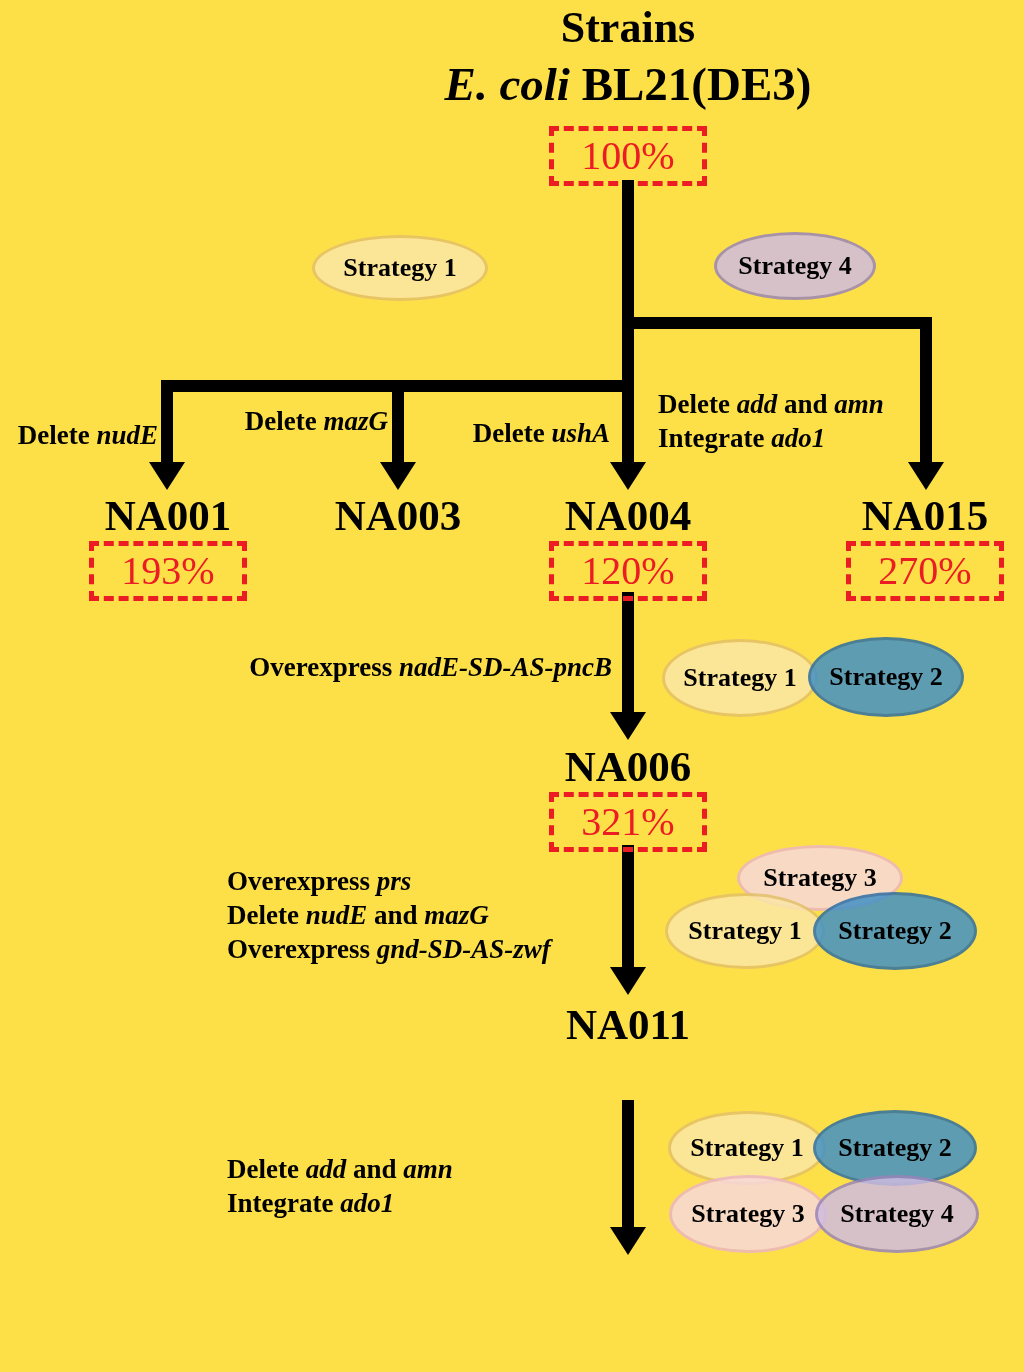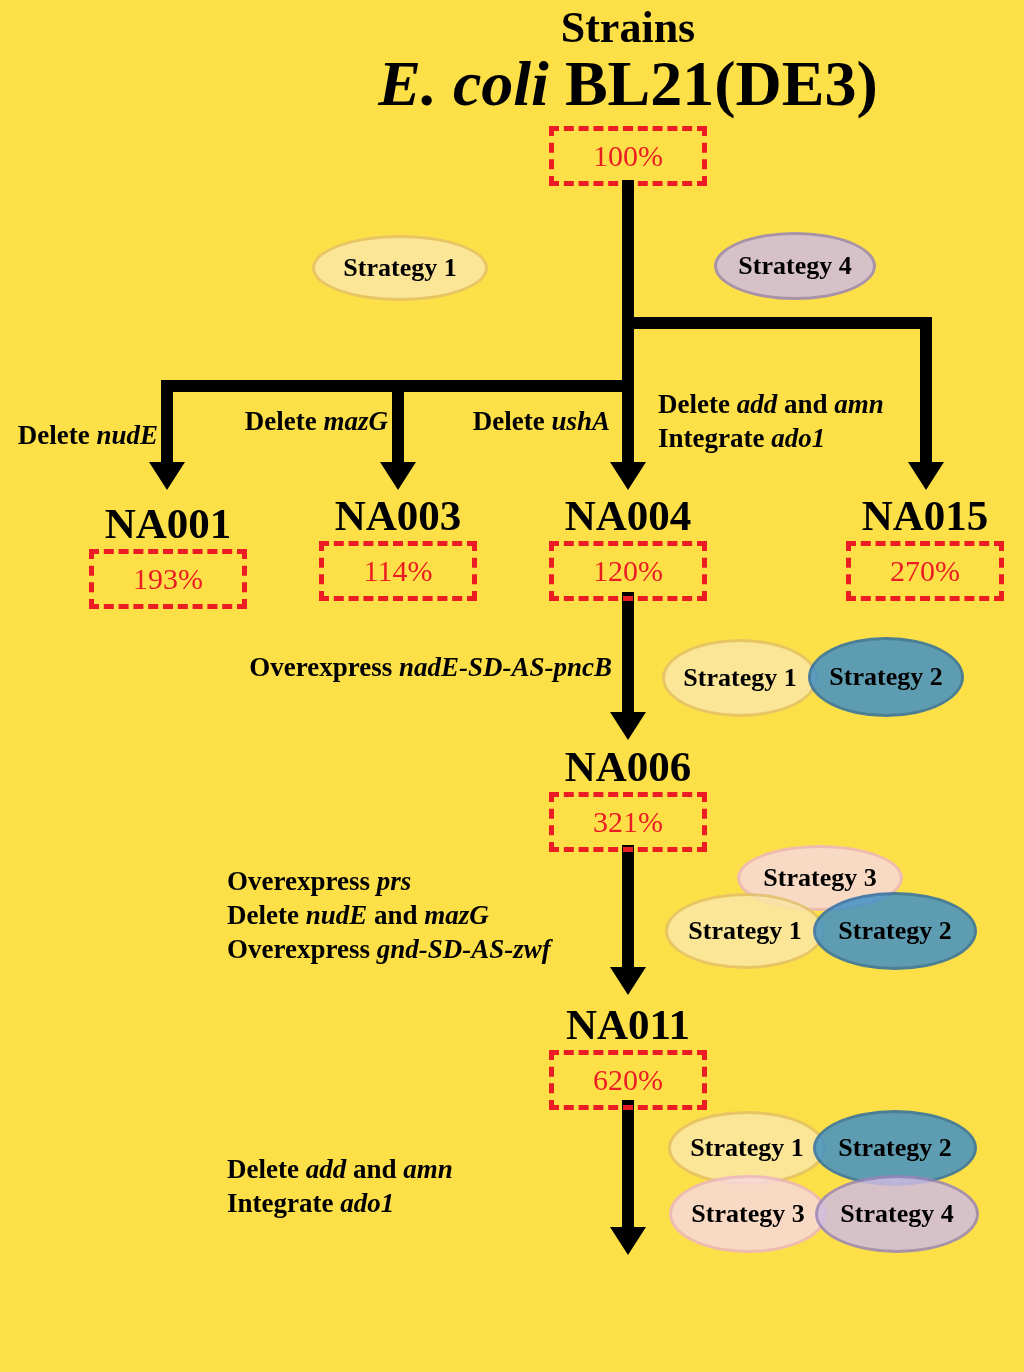--- a/index.html
+++ b/index.html
@@ -2,31 +2,31 @@
 <html><head>
 <meta charset="utf-8">
 <style>
   html,body{margin:0;padding:0;background:#ffffff;}
   #stage{position:relative;width:1024px;height:1372px;background:#fde047;overflow:hidden;
          font-family:Liberation Serif, serif;color:#000;}
   .abs{position:absolute;}
   
   .title-wrap{left:328px;top:0;width:600px;text-align:center;}
   .title-l1{font-size:44px;font-weight:bold;line-height:56px;}
-  .title-l2{font-size:64px;font-weight:bold;line-height:56px;}
+  .title-l2{font-size:47px;font-weight:bold;line-height:56px;}
   .it{font-style:italic;}
   
   .line{background:#000;}
   .ahead{width:0;height:0;border-left:18px solid transparent;border-right:18px solid transparent;border-top:28px solid #000;}
   
   .node{width:220px;text-align:center;}
   .strain-name{font-size:43px;font-weight:bold;line-height:47px;}
   .pct-box{margin:2px auto 0;width:148px;height:50px;border:5px dashed #EC1C24;
            display:flex;align-items:center;justify-content:center;}
-  .pct-box span{font-size:30px;line-height:1;}
+  .pct-box span{font-size:40px;line-height:1;}
   
   .side-label{font-size:27px;font-weight:bold;line-height:34px;white-space:nowrap;}
   .ra{text-align:center;}
   
   .ellipse{position:absolute;}
   .ellipse .fill{position:absolute;inset:0;border-radius:50%;border:3px solid;opacity:.84;box-sizing:border-box;}
   .ellipse .lbl{position:relative;z-index:2;display:flex;width:100%;height:100%;
                 align-items:center;justify-content:center;
                 font-size:26px;font-weight:bold;white-space:nowrap;}
 </style>
@@ -70,37 +70,34 @@
     <div class="fill" style="background-color: rgb(251, 230, 166); border-color: rgb(227, 193, 105);"></div>
     <div class="lbl">Strategy 1</div>
   </div>
   <div class="ellipse" style="left:714px;top:232px;width:162px;height:68px;">
     <div class="fill" style="background-color: rgb(207, 188, 225); border-color: rgb(152, 132, 186);"></div>
     <div class="lbl">Strategy 4</div>
   </div>
 
   <div class="abs side-label ra" style="right:866px;top:418px;"><span>Delete </span><span class="it">nudE</span></div>
   <div class="abs side-label ra" style="right:636px;top:404px;"><span>Delete </span><span class="it">mazG</span></div>
-  <div class="abs side-label ra" style="right:414px;top:404px;"><span>Delete </span><span class="it">ushA</span></div>
+  <div class="abs side-label ra" style="right:414px;top:416px;"><span>Delete </span><span class="it">ushA</span></div>
   <div class="abs side-label" style="left:658px;top:387px;">
     <div><span>Delete </span><span class="it">add</span><span> and </span><span class="it">amn</span></div>
     <div><span>Integrate </span><span class="it">ado1</span></div>
   </div>
 
-  <div class="abs node" style="left:58px;top:492px;margin-top:8px;">
+  <div class="abs node" style="left:58px;top:492px;">
     <div class="strain-name">NA001</div>
     <div class="pct-box" style="border-color: rgb(236, 28, 36);">
         <span style="color: rgb(236, 28, 36);">193%</span>
       </div>
   </div>
   <div class="abs node" style="left:288px;top:492px;">
     <div class="strain-name">NA003</div>
-    <div class="pct-box" style="border-color: rgb(236, 28, 36);">
-        <span style="color: rgb(236, 28, 36);">114%</span>
-      </div>
   </div>
   <div class="abs node" style="left:518px;top:492px;">
     <div class="strain-name">NA004</div>
     <div class="pct-box" style="border-color: rgb(236, 28, 36);">
         <span style="color: rgb(236, 28, 36);">120%</span>
       </div>
   </div>
   <div class="abs node" style="left:815px;top:492px;">
     <div class="strain-name">NA015</div>
     <div class="pct-box" style="border-color: rgb(236, 28, 36);">
@@ -140,23 +137,20 @@
     <div class="fill" style="background-color: rgb(251, 230, 166); border-color: rgb(227, 193, 105);"></div>
     <div class="lbl">Strategy 1</div>
   </div>
   <div class="ellipse" style="left:813px;top:892px;width:164px;height:78px;">
     <div class="fill" style="background-color: rgb(63, 144, 198); border-color: rgb(43, 108, 163);"></div>
     <div class="lbl">Strategy 2</div>
   </div>
 
   <div class="abs node" style="left:518px;top:1001px;">
     <div class="strain-name">NA011</div>
-    <div class="pct-box" style="border-color: rgb(236, 28, 36);">
-        <span style="color: rgb(236, 28, 36);">620%</span>
-      </div>
   </div>
 
   <div class="abs side-label" style="left:227px;top:1152px;">
     <div><span>Delete </span><span class="it">add</span><span> and </span><span class="it">amn</span></div>
     <div><span>Integrate </span><span class="it">ado1</span></div>
   </div>
 
   <div class="ellipse" style="left:668px;top:1111px;width:158px;height:74px;">
     <div class="fill" style="background-color: rgb(251, 230, 166); border-color: rgb(227, 193, 105);"></div>
     <div class="lbl">Strategy 1</div>

